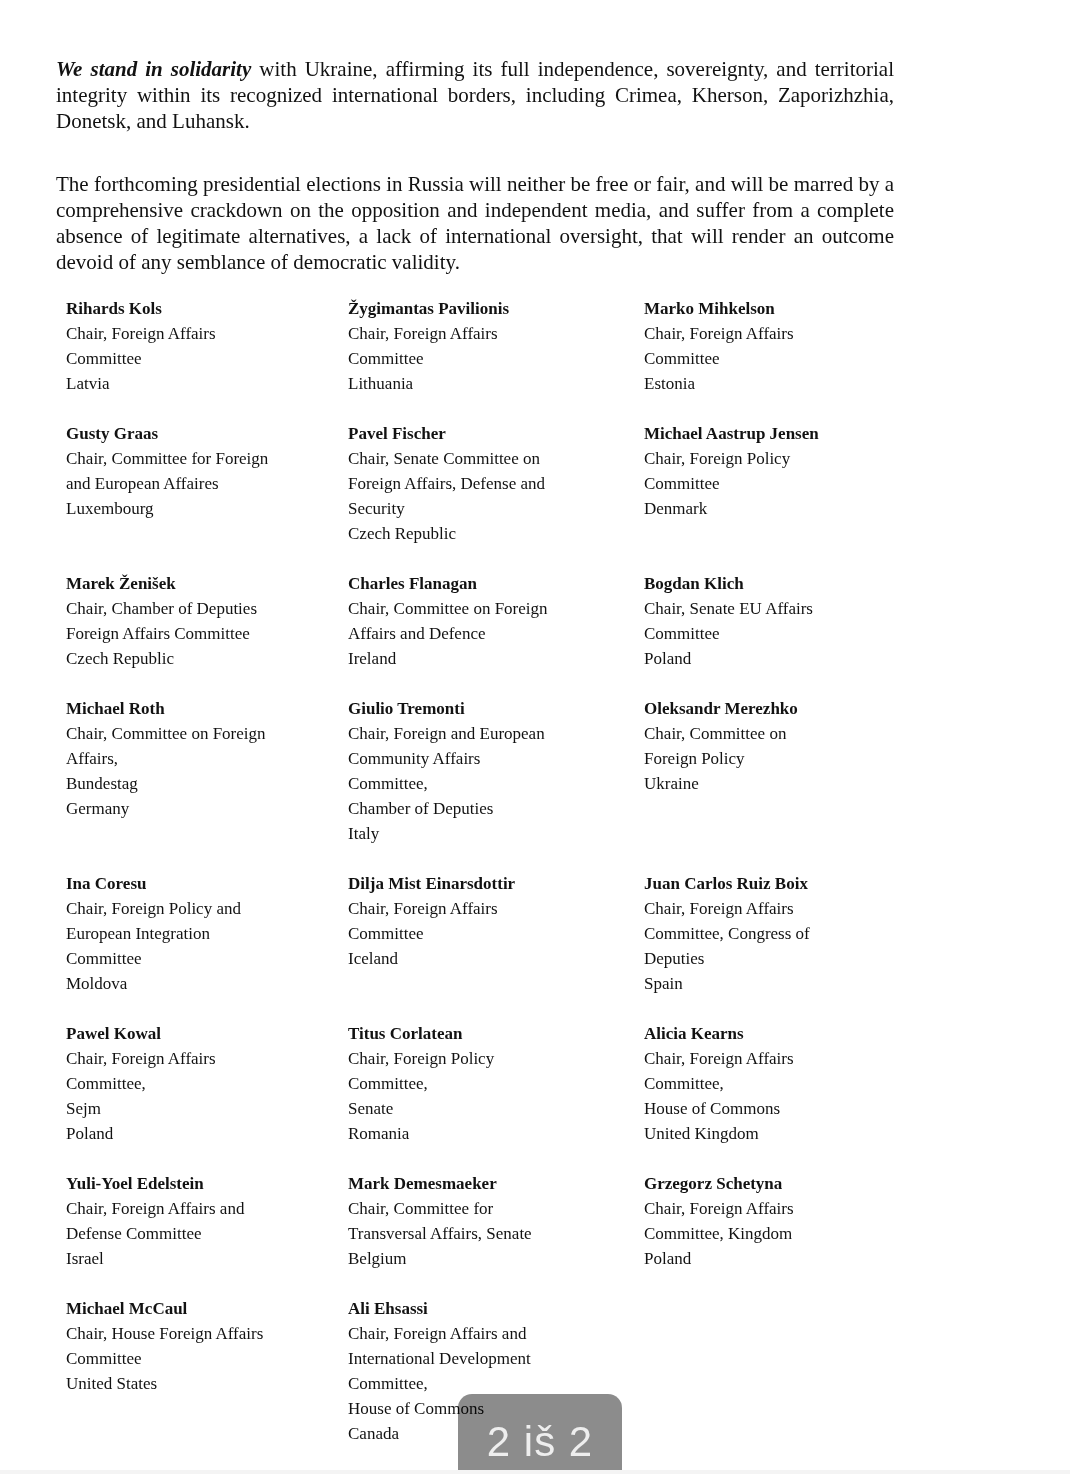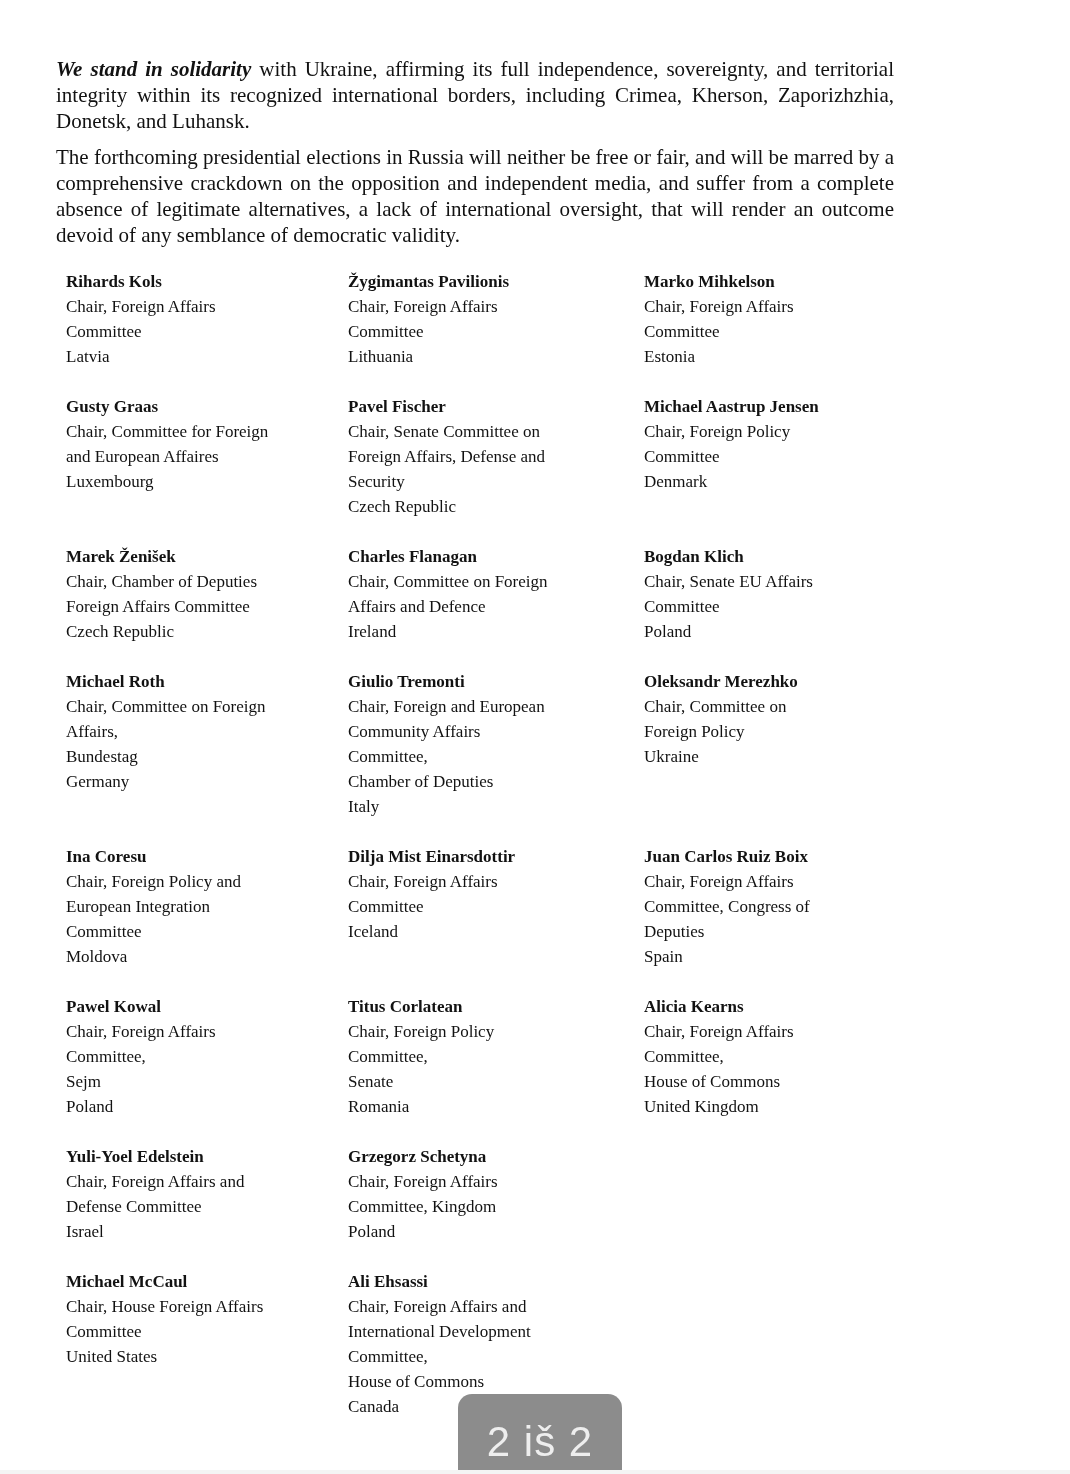--- a/index.html
+++ b/index.html
@@ -18,21 +18,21 @@
   .content {
     padding: 56px 117px 0 56px;
   }
   .para {
     width: 838px;
     font-size: 21px;
     line-height: 26px;
     text-align: justify;
     margin: 0;
   }
-  .para + .para { margin-top: 10px; }
+  .para + .para { margin-top: 37px; }
   .lead-bold-italic { font-weight: bold; font-style: italic; }
   .sigs {
     margin-left: 10px;
     margin-top: 21px;
   }
   .sig-row {
     display: grid;
     grid-template-columns: 282px 296px 252px;
     margin-bottom: 25px;
   }
@@ -245,20 +245,28 @@
       <div class="sig-row">
         <div class="sig-cell">
           <div class="sig-name">Yuli-Yoel Edelstein</div>
           <div>
               <div class="sig-line">Chair, Foreign Affairs and</div>
               <div class="sig-line">Defense Committee</div>
               <div class="sig-line">Israel</div>
             </div>
         </div>
         <div class="sig-cell">
+          <div class="sig-name">Mark Demesmaeker</div>
+          <div>
+              <div class="sig-line">Chair, Committee for</div>
+              <div class="sig-line">Transversal Affairs, Senate</div>
+              <div class="sig-line">Belgium</div>
+            </div>
+        </div>
+        <div class="sig-cell">
           <div class="sig-name">Grzegorz Schetyna</div>
           <div>
               <div class="sig-line">Chair, Foreign Affairs</div>
               <div class="sig-line">Committee, Kingdom</div>
               <div class="sig-line">Poland</div>
             </div>
         </div>
       </div>
 
       <div class="sig-row">

